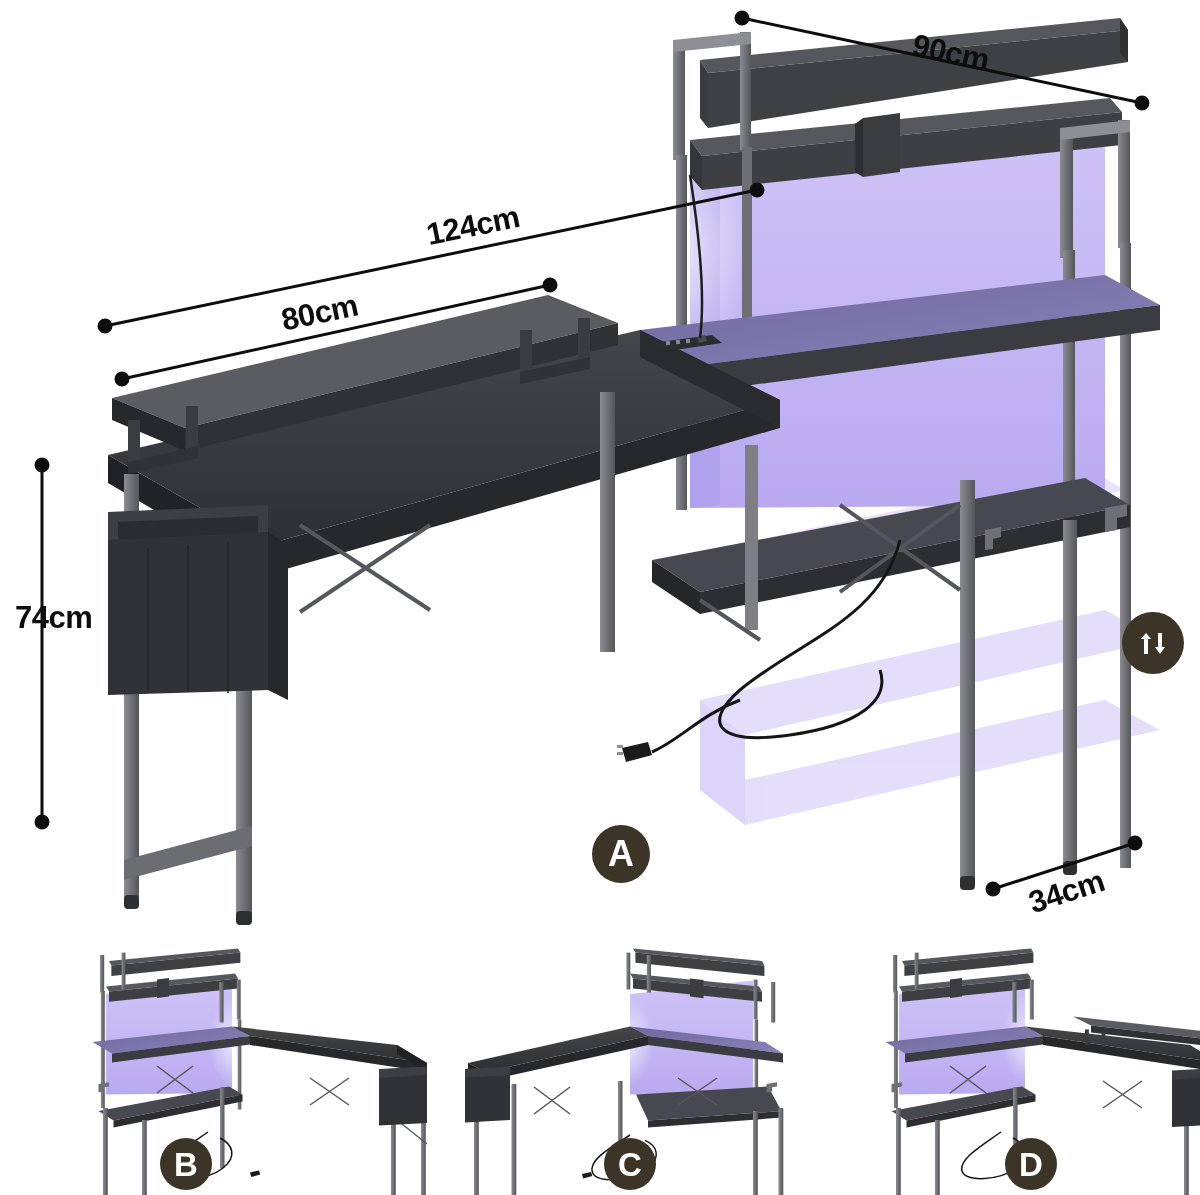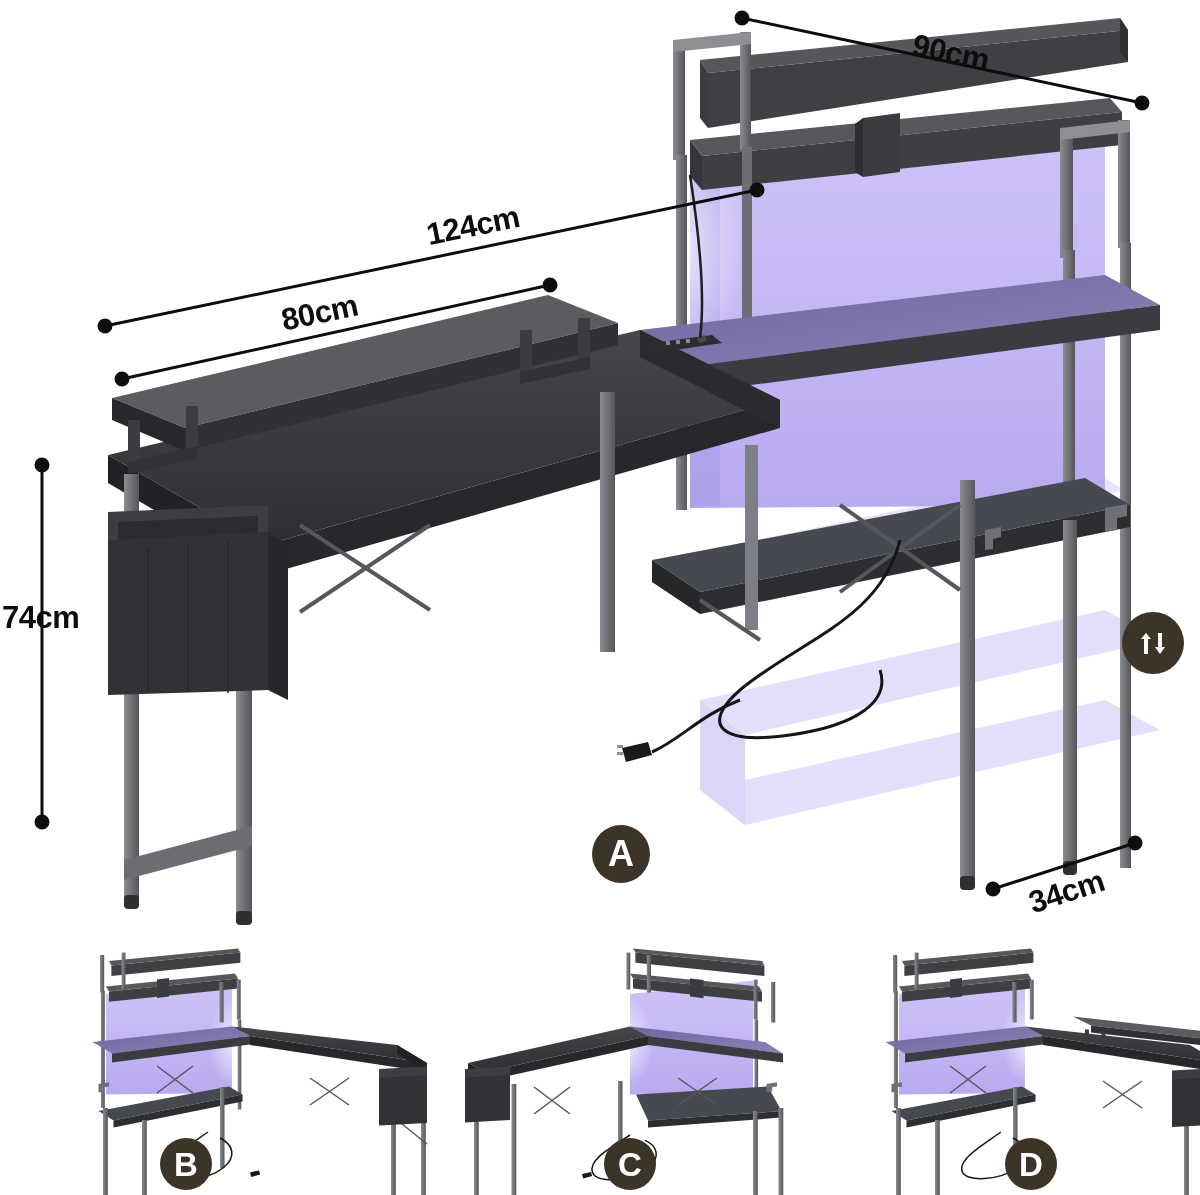--- a/index.html
+++ b/index.html
@@ -338,21 +338,21 @@
     <path d="M155,440 l35,-6 l0,14 l-16,3 l0,14 l-19,3 z" fill="#6e7075"></path>
   </g>
 </svg>
 
 <div class="dimlabel" style="left:912px;top:35px;font-size:31px;transform:rotate(12deg);">90cm</div>
 
 <div class="dimlabel" style="left:426px;top:208px;font-size:31px;transform:rotate(-11.5deg);">124cm</div>
 
 <div class="dimlabel" style="left:281px;top:295px;font-size:31px;transform:rotate(-12deg);">80cm</div>
 
-<div class="dimlabel" style="left:2px;top:600px;font-size:31px;">74cm</div>
+<div class="dimlabel" style="left:15px;top:600px;font-size:31px;">74cm</div>
 
 <div class="dimlabel" style="left:1028px;top:874px;font-size:31px;transform:rotate(-18deg);">34cm</div>
 
 <div class="badge" style="left:1122px;top:612px;width:62px;height:62px;background:#3d3428;">
   <svg width="40" height="40" viewBox="0 0 40 40">
     <path d="M13,10 L18,16 L15,16 L15,31 L11,31 L11,16 L8,16 Z" fill="#ffffff"></path>
     <path d="M27,31 L32,24 L29,24 L29,10 L25,10 L25,24 L22,24 Z" fill="#ffffff"></path>
   </svg>
 </div>
 

